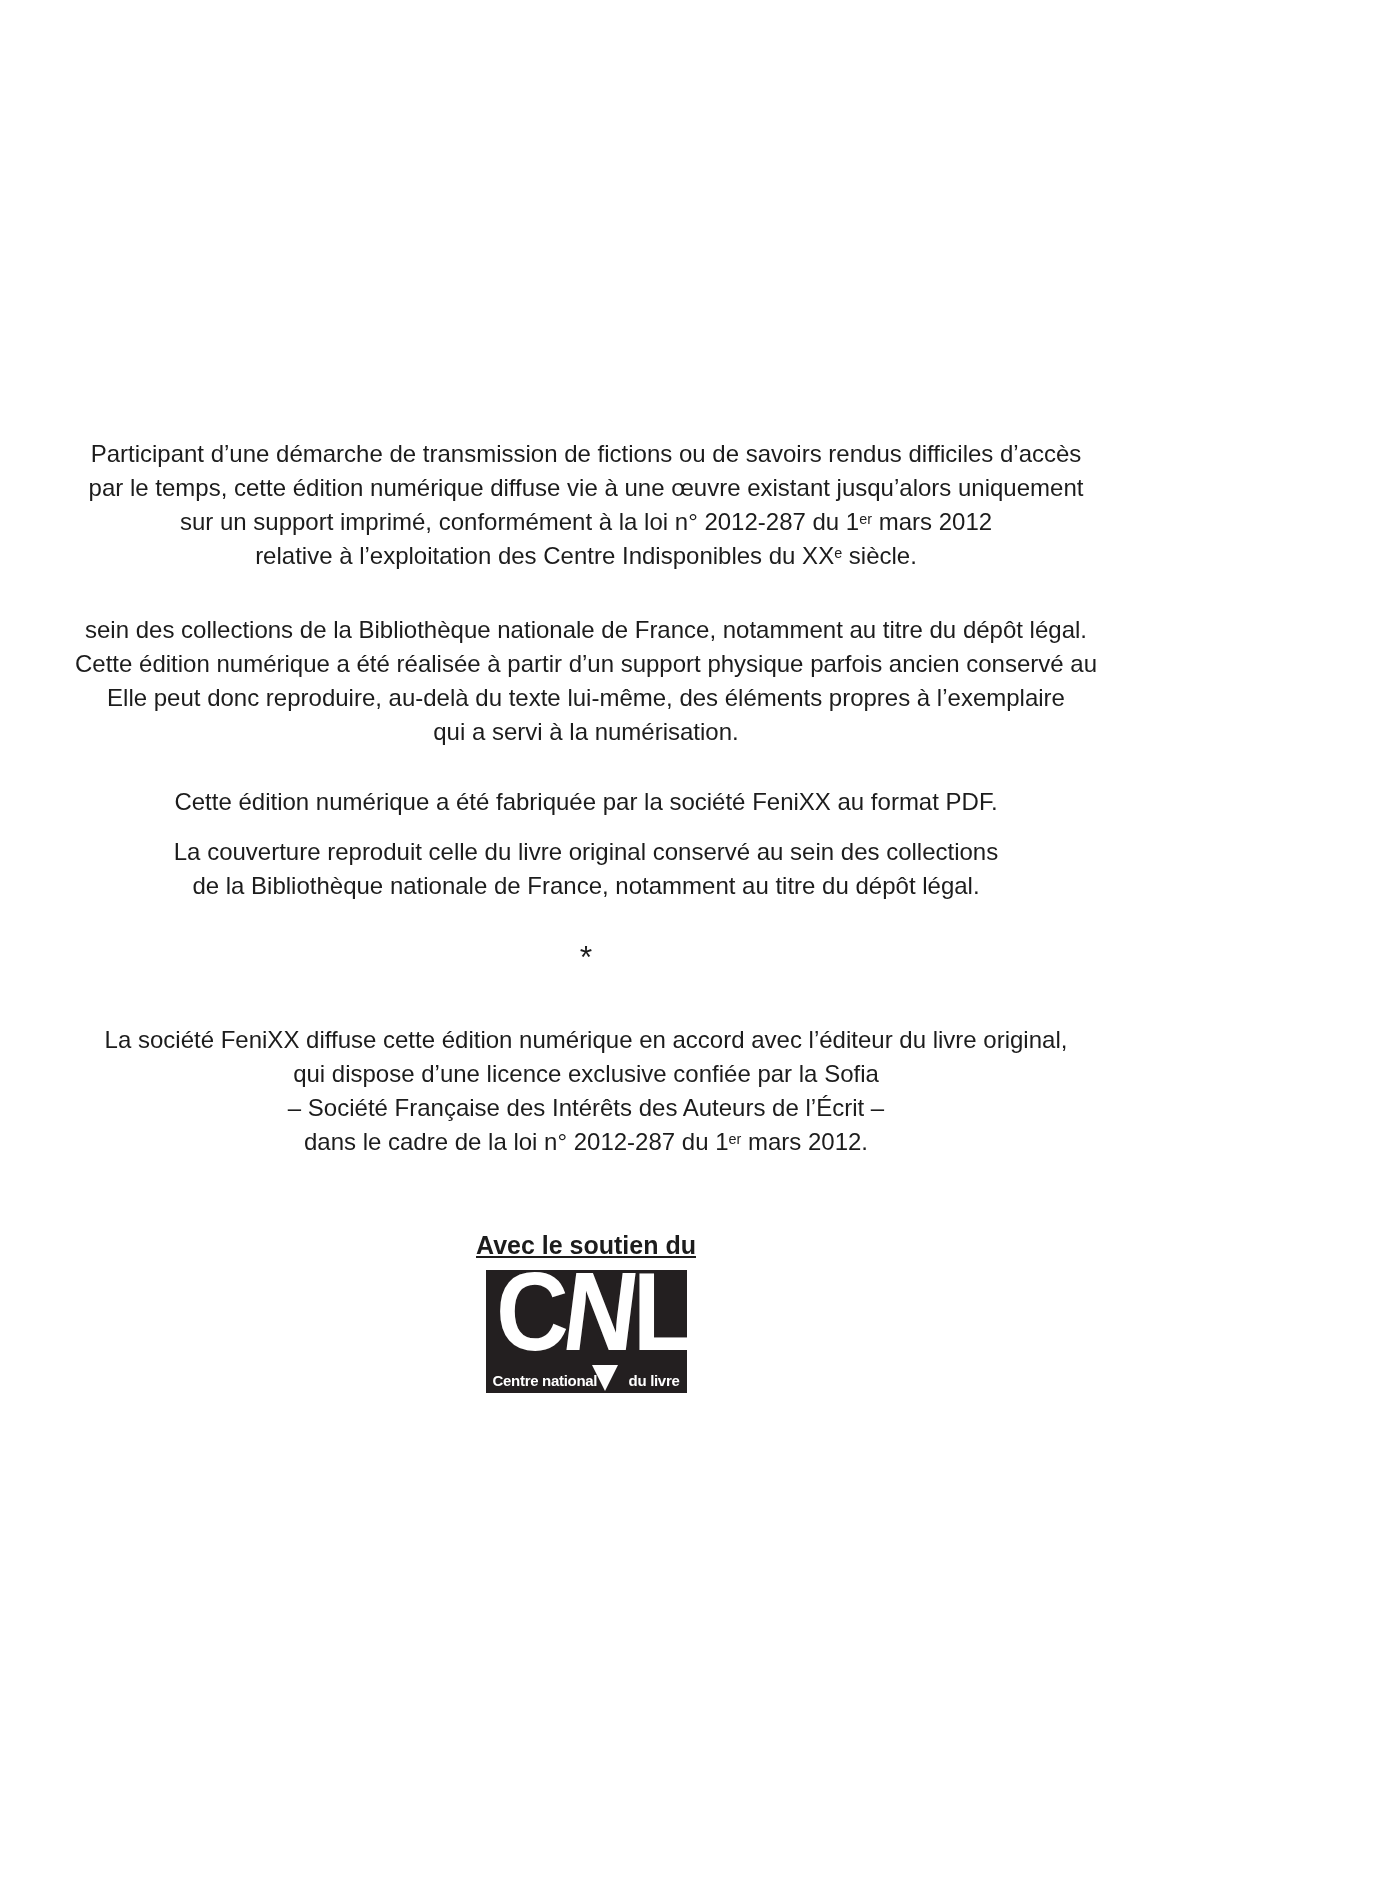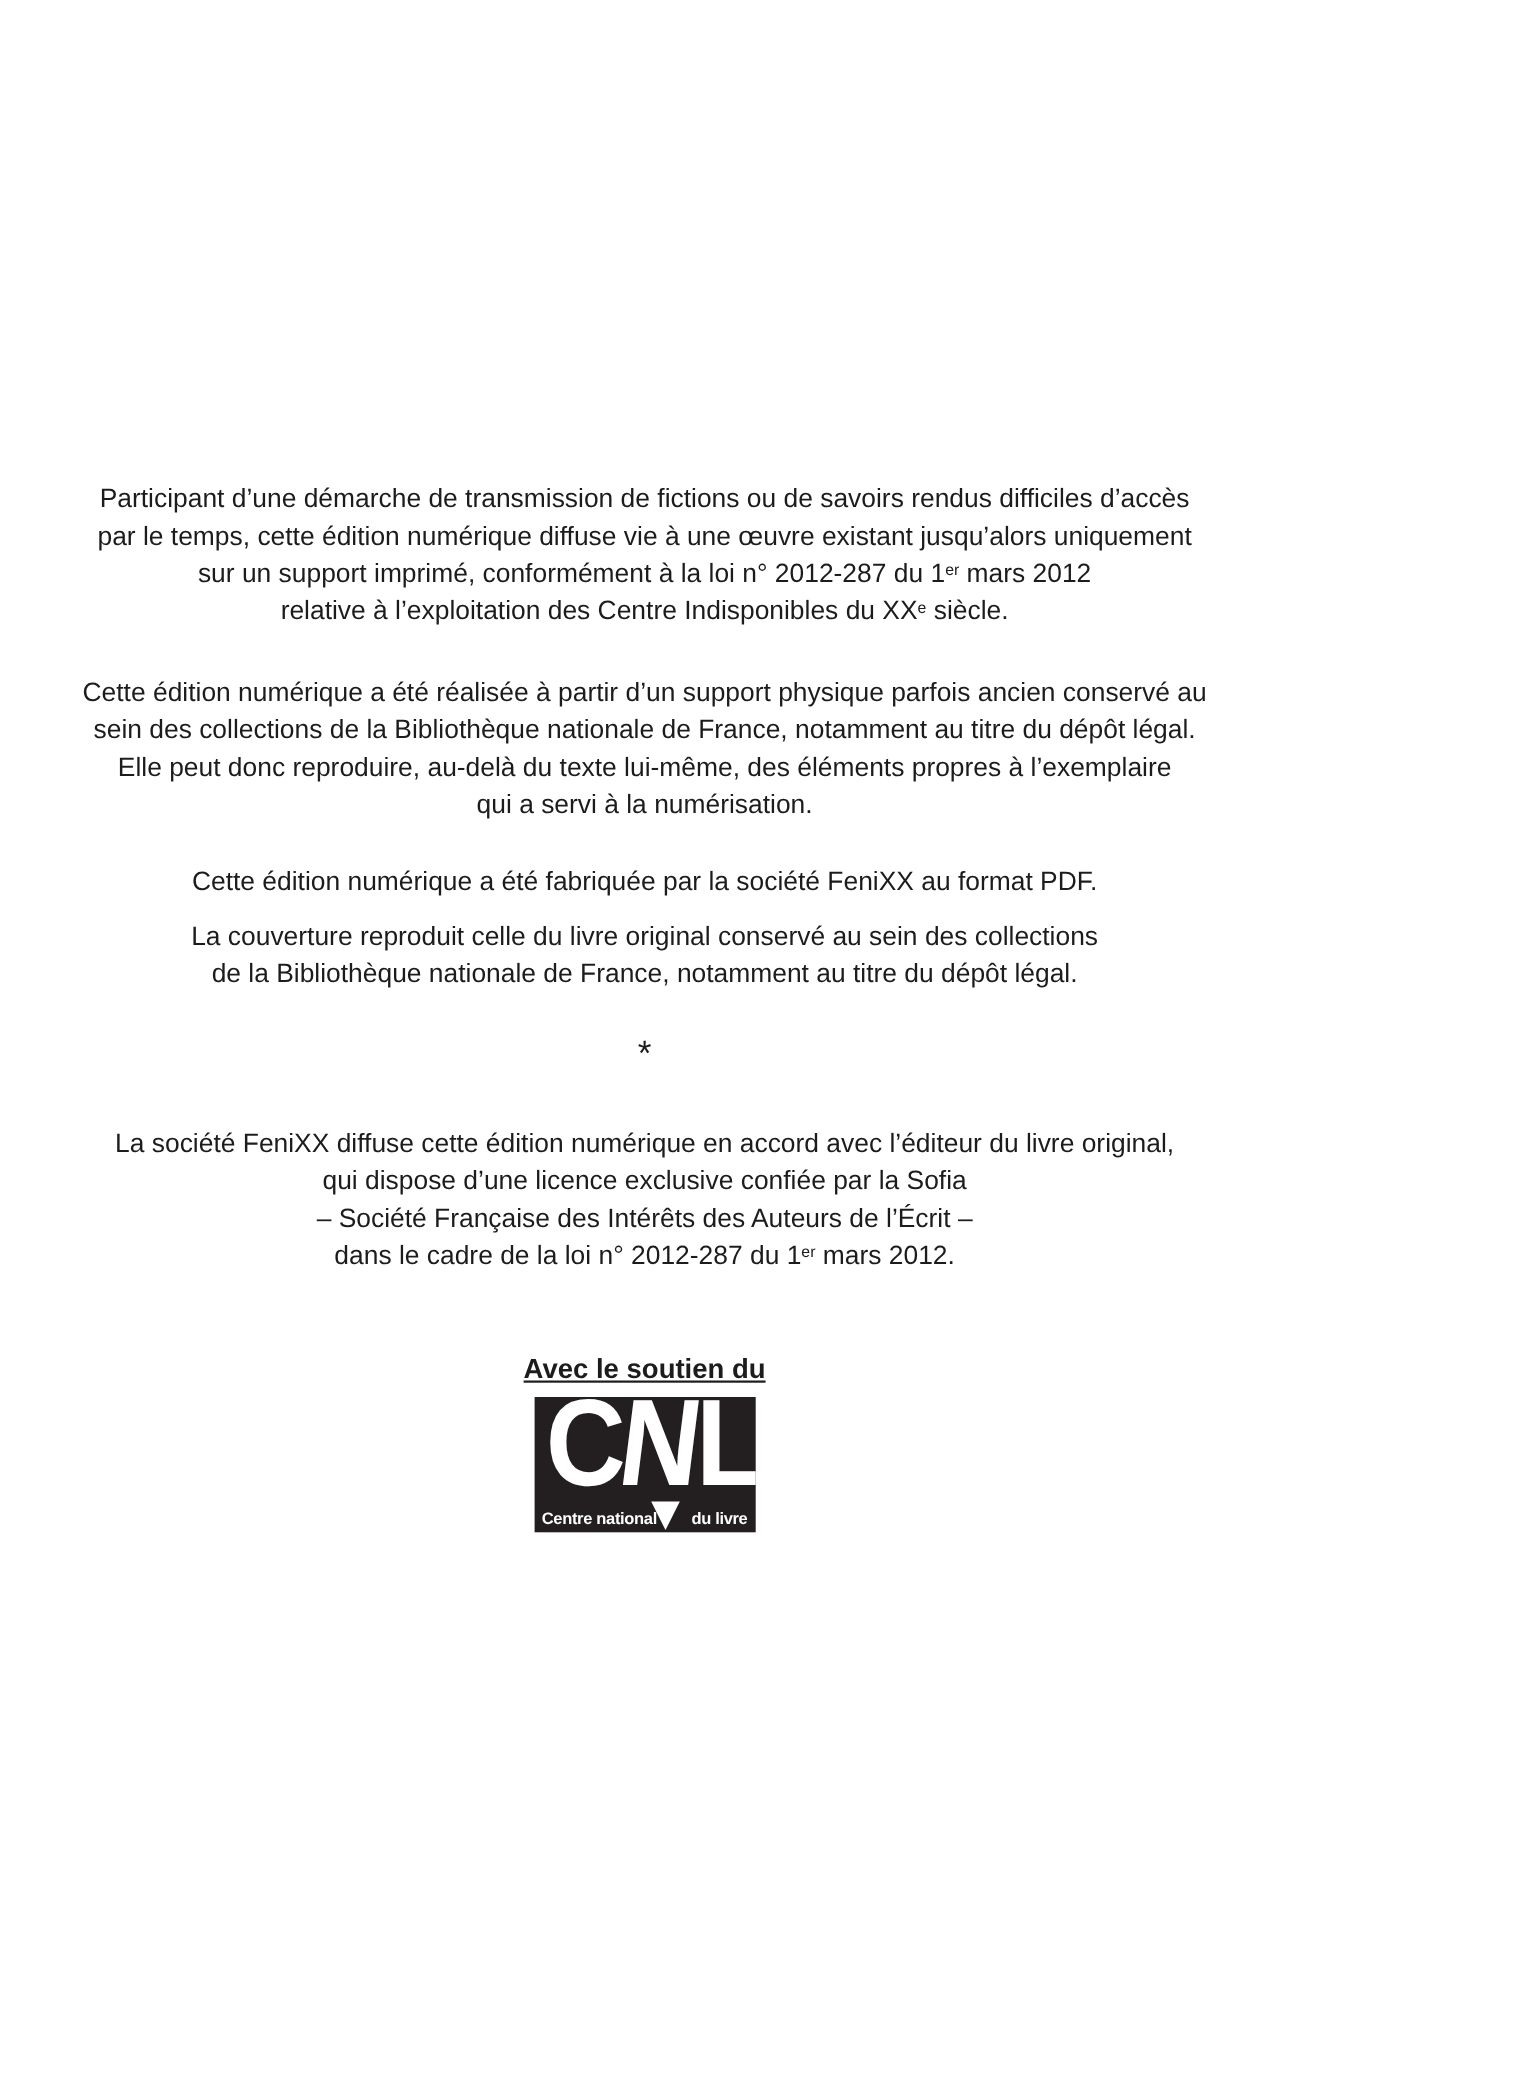--- a/index.html
+++ b/index.html
@@ -97,22 +97,22 @@
   <main class="content">
 
     <p class="para p1">
       <span class="line">Participant d’une démarche de transmission de fictions ou de savoirs rendus difficiles d’accès</span>
       <span class="line">par le temps, cette édition numérique diffuse vie à une œuvre existant jusqu’alors uniquement</span>
       <span class="line"><span>sur un support imprimé, conformément à la loi n° 2012-287 du 1</span><sup>er</sup><span> mars 2012</span></span>
       <span class="line"><span>relative à l’exploitation des Centre Indisponibles du XX</span><sup>e</sup><span> siècle.</span></span>
     </p>
 
     <p class="para p2">
+      <span class="line">sein des collections de la Bibliothèque nationale de France, notamment au titre du dépôt légal.</span>
       <span class="line">Cette édition numérique a été réalisée à partir d’un support physique parfois ancien conservé au</span>
-      <span class="line">sein des collections de la Bibliothèque nationale de France, notamment au titre du dépôt légal.</span>
       <span class="line">Elle peut donc reproduire, au-delà du texte lui-même, des éléments propres à l’exemplaire</span>
       <span class="line">qui a servi à la numérisation.</span>
     </p>
 
     <p class="para p3">
       <span class="line">Cette édition numérique a été fabriquée par la société FeniXX au format PDF.</span>
     </p>
 
     <p class="para p4">
       <span class="line">La couverture reproduit celle du livre original conservé au sein des collections</span>

